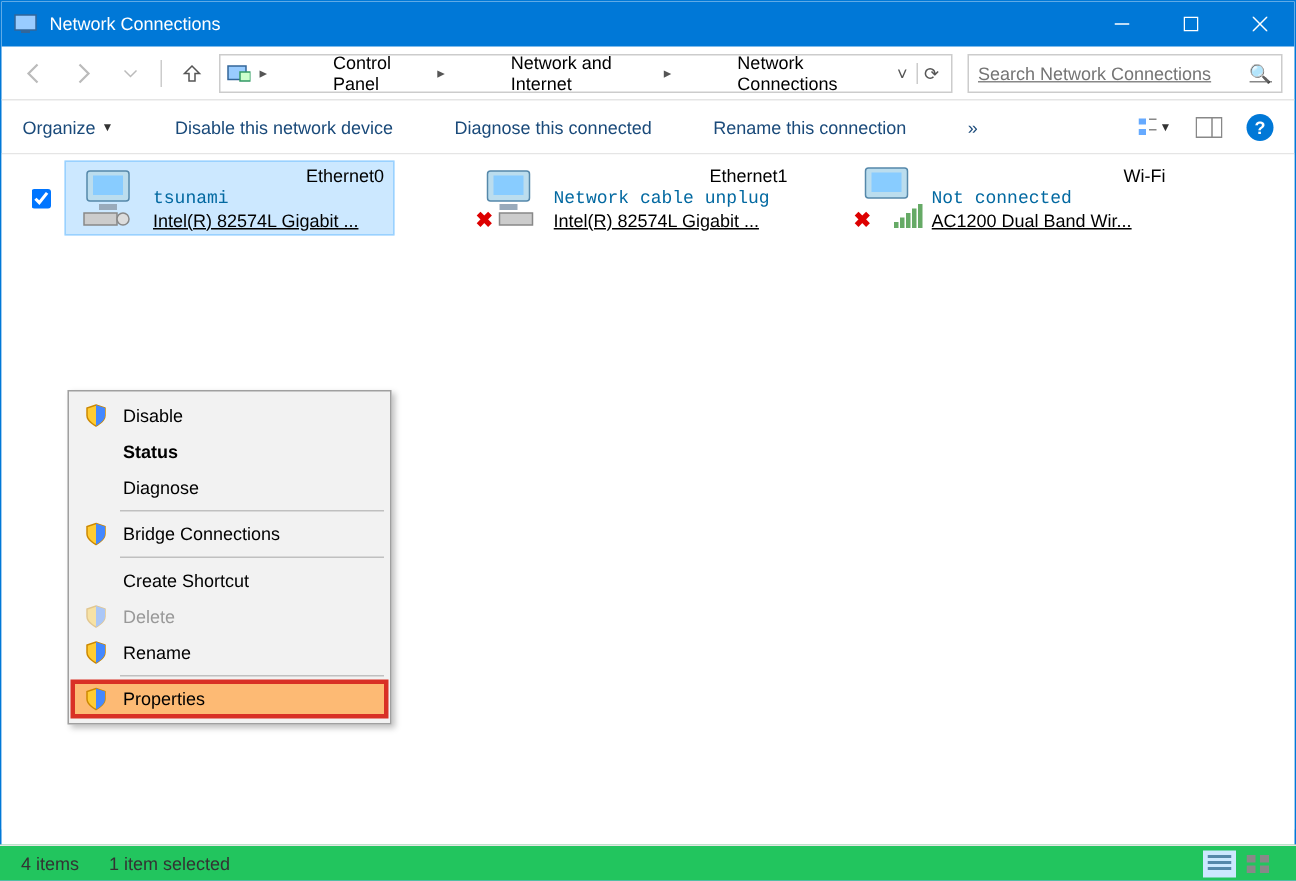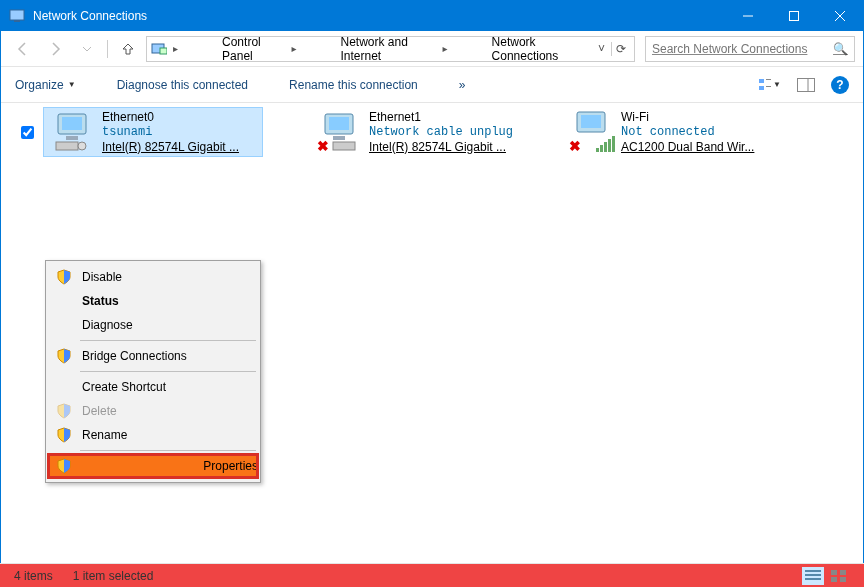--- a/index.html
+++ b/index.html
@@ -33,37 +33,37 @@
 .tb-icon { width:22px; height:18px; display:flex; align-items:center; justify-content:center; color:#333; }
 .tb-dd { font-size:8px; color:#333; }
 .help-icon { width:18px; height:18px; border-radius:50%; background:#0078d7; color:#fff; display:flex; align-items:center; justify-content:center; font-weight:bold; font-size:12px; }
 
 
 .content { position:relative; height:450px; background:#fff; }
 .conn-item { position:absolute; width:220px; height:50px; display:flex; align-items:center; padding:2px 6px; }
 .conn-item.selected { background:#cce8ff; border:1px solid #99d1ff; }
 .conn-icon-wrap { width:48px; height:44px; position:relative; display:flex; align-items:center; justify-content:center; }
 .conn-text { flex:1; padding-left:4px; line-height:15px; overflow:hidden; }
-.conn-name { color:#000; }
+.conn-name { color:#000;text-align:right; }
 .conn-status { color:#0369a1;font-family:Liberation Mono, monospace; }
 .conn-adapter { color:#000000; white-space:nowrap; overflow:hidden; text-overflow:ellipsis;text-decoration:underline; }
 .checkbox-area { position:absolute; left:18px; top:125px; }
 
 
 .context-menu { position:absolute; left:44px; top:157px; width:216px; background:#f2f2f2; border:1px solid #a0a0a0; box-shadow:2px 2px 4px rgba(0,0,0,0.25); padding:4px 2px; }
 .ctx-item { height:24px; display:flex; align-items:center; padding-left:34px; position:relative; color:#000; }
 .ctx-item.disabled { color:#999; }
 .ctx-item.bold { font-weight:600; }
-.ctx-item.highlighted { outline:3px solid #d93025; outline-offset:-2px; background:#f97316;justify-content:flex-end; }
+.ctx-item.highlighted { outline:3px solid #d93025; outline-offset:-2px; background:#fdba74; }
 .ctx-item.highlighted::before { content:""; }
 .ctx-sep { height:1px; background:#c0c0c0; margin:3px 2px 3px 32px; }
 .ctx-shield { position:absolute; left:8px; width:16px; height:16px; }
 
 
-.statusbar { position:absolute; bottom:0; left:0; right:0; height:24px; border-top:1px solid #e5e5e5; display:flex; align-items:center; padding:0 14px; gap:20px; color:#333; background:#ef4444; }
+.statusbar { position:absolute; bottom:0; left:0; right:0; height:24px; border-top:1px solid #e5e5e5; display:flex; align-items:center; padding:0 14px; gap:20px; color:#333; background:#22c55e; }
 .statusbar .sb-right { margin-left:auto; display:flex; gap:4px; }
 .sb-view { width:22px; height:18px; display:flex; align-items:center; justify-content:center; color:#555; }
 .sb-view.active { background:#cce8ff; }
 
 .red-x { position:absolute; left:0; bottom:0; color:#d00; font-weight:bold; font-size:14px; }
 .wifi-bars { display:flex; align-items:flex-end; gap:1px; height:16px; }
 .wifi-bars span { width:3px; background:#6a6; }
 .wifi-bars span:nth-child(1){height:4px} .wifi-bars span:nth-child(2){height:7px} .wifi-bars span:nth-child(3){height:10px} .wifi-bars span:nth-child(4){height:13px} .wifi-bars span:nth-child(5){height:16px}
 </style>
 </head>
@@ -141,20 +141,21 @@
     <input type="text" placeholder="Search Network Connections" style="">
     <span style="color:#666;">🔍</span>
   </div>
 </div>
 
 <div class="toolbar">
   <div class="tb-item">
       <span>Organize</span> 
       <span class="tb-dd">▼</span>
     </div>
+  <div class="tb-item">Disable this network device</div>
   <div class="tb-item">Diagnose this connected</div>
   <div class="tb-item">Rename this connection</div>
   <div class="tb-item">»</div>
   <div class="tb-right">
     <div class="tb-icon">
         <svg width="18" height="14">
           <rect x="0" y="1" width="5" height="4" fill="#6af"></rect>
           <rect x="7" y="1" width="11" height="1" fill="#888"></rect>
           <rect x="0" y="8" width="5" height="4" fill="#6af"></rect>
           <rect x="7" y="8" width="11" height="1" fill="#888"></rect>

